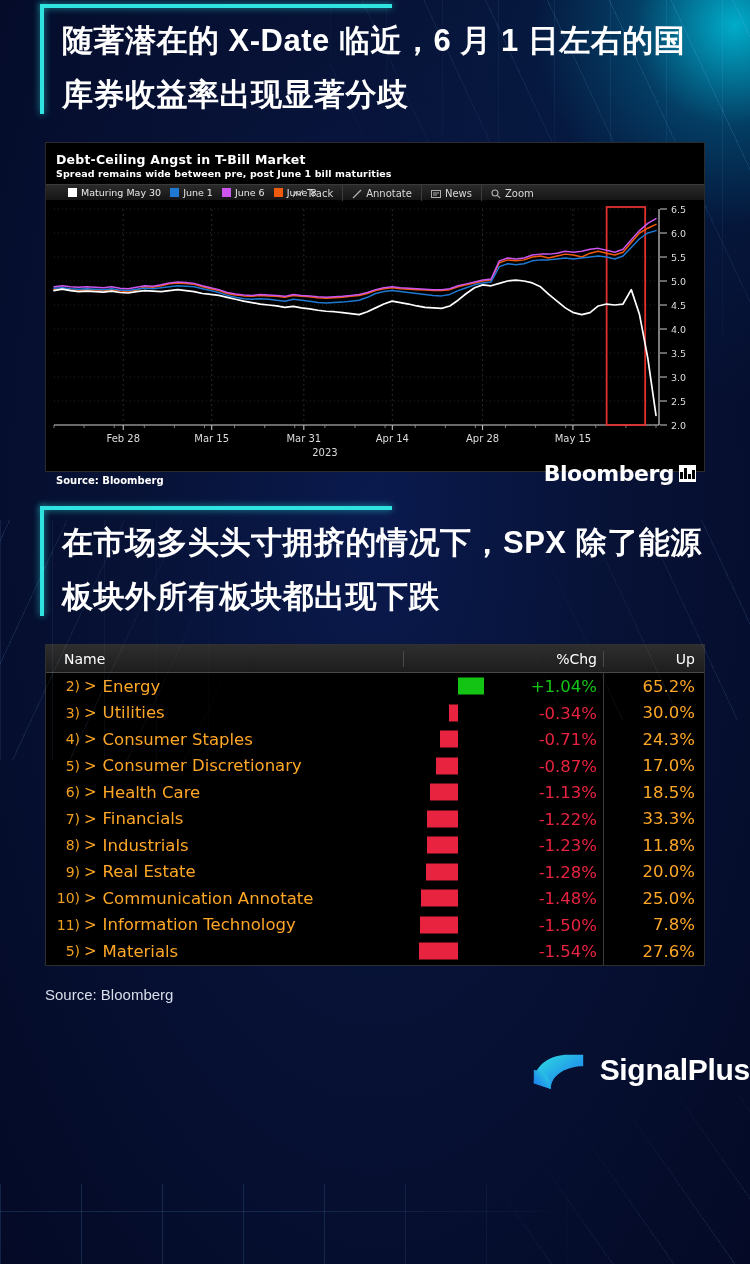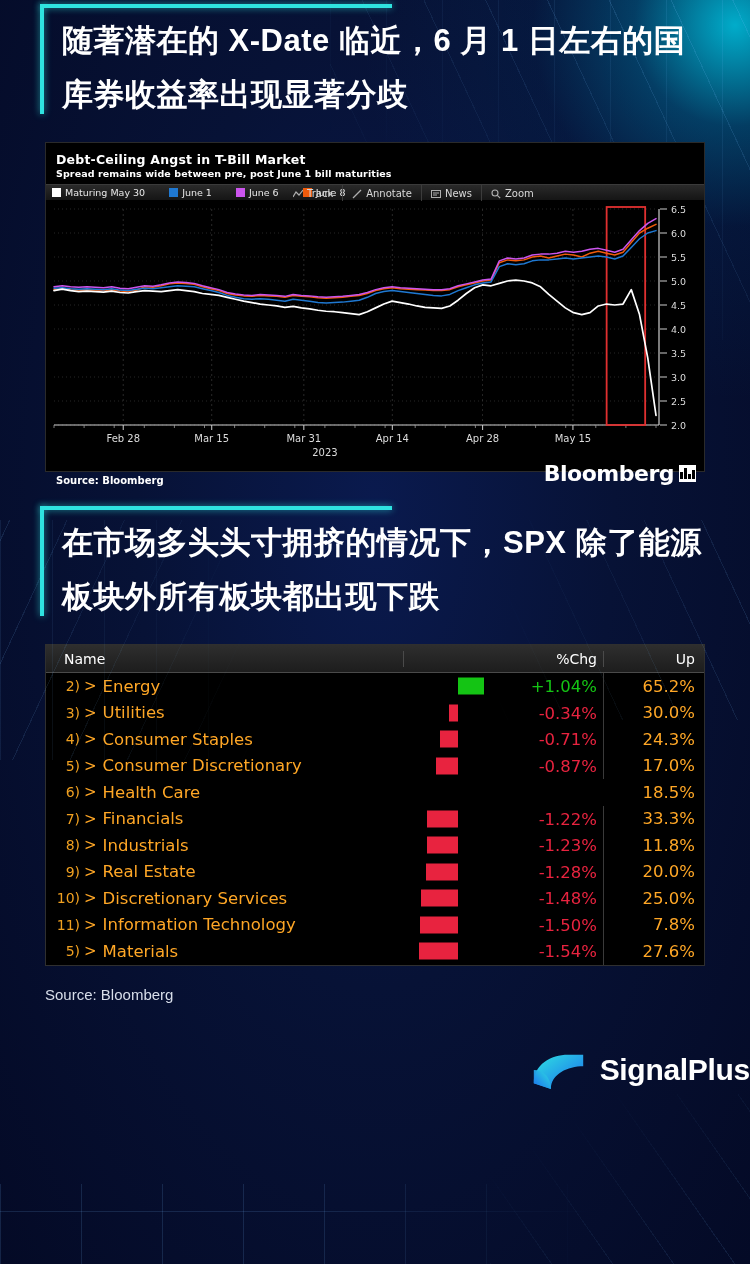--- a/index.html
+++ b/index.html
@@ -110,21 +110,21 @@
     color:#ffffff; font-size:9.5px; font-weight:bold;
     padding: 1px 0 0 10px; letter-spacing:0.1px;
   }
   .bb-bar {
     display:flex; align-items:center;
     margin-top:5px; height:17px;
     background: linear-gradient(#2a2a2a, #151515);
     border-top:1px solid #3a3a3a; border-bottom:1px solid #000;
     position:relative;
   }
-  .legend-group { display:flex; padding-left:6px; gap:24px; }
+  .legend-group { display:flex; padding-left:6px; gap:9px;margin-left:16px; }
   .legend-item { display:flex; align-items:center; gap:4px; }
   .legend-swatch { width:9px; height:9px; display:inline-block; }
   .legend-label { color:#e8e8e8; font-size:9.5px; }
   .bb-tools { display:flex; align-items:center; position:absolute; left:238px; top:0; height:17px; }
   .tool {
     display:flex; align-items:center; gap:4px;
     padding:0 9px; height:17px;
     color:#d8d8d8; font-size:10px;
     border-left:1px solid #3c3c3c;
   }
@@ -423,20 +423,24 @@
             <span class="td-chg neg">-0.87%</span>
           </span>
           <span class="td-up">17.0%</span>
         </div>
         <div class="tbl-row">
           <span class="td-num">6)</span>
           <span class="td-name">
             <span class="expander">&gt;</span>
             <span>Health Care</span>
           </span>
+          <span class="td-bar">
+            <span class="bar" style="right: 73%; width: 14.125%; background: rgb(232, 35, 63);"></span>
+            <span class="td-chg neg">-1.13%</span>
+          </span>
           <span class="td-up">18.5%</span>
         </div>
         <div class="tbl-row">
           <span class="td-num">7)</span>
           <span class="td-name">
             <span class="expander">&gt;</span>
             <span>Financials</span>
           </span>
           <span class="td-bar">
             <span class="bar" style="right: 73%; width: 15.25%; background: rgb(232, 35, 63);"></span>
@@ -465,21 +469,21 @@
           <span class="td-bar">
             <span class="bar" style="right: 73%; width: 16%; background: rgb(232, 35, 63);"></span>
             <span class="td-chg neg">-1.28%</span>
           </span>
           <span class="td-up">20.0%</span>
         </div>
         <div class="tbl-row">
           <span class="td-num">10)</span>
           <span class="td-name">
             <span class="expander">&gt;</span>
-            <span>Discretionary Services</span>
+            <span>Communication Annotate</span>
           </span>
           <span class="td-bar">
             <span class="bar" style="right: 73%; width: 18.5%; background: rgb(232, 35, 63);"></span>
             <span class="td-chg neg">-1.48%</span>
           </span>
           <span class="td-up">25.0%</span>
         </div>
         <div class="tbl-row">
           <span class="td-num">11)</span>
           <span class="td-name">

